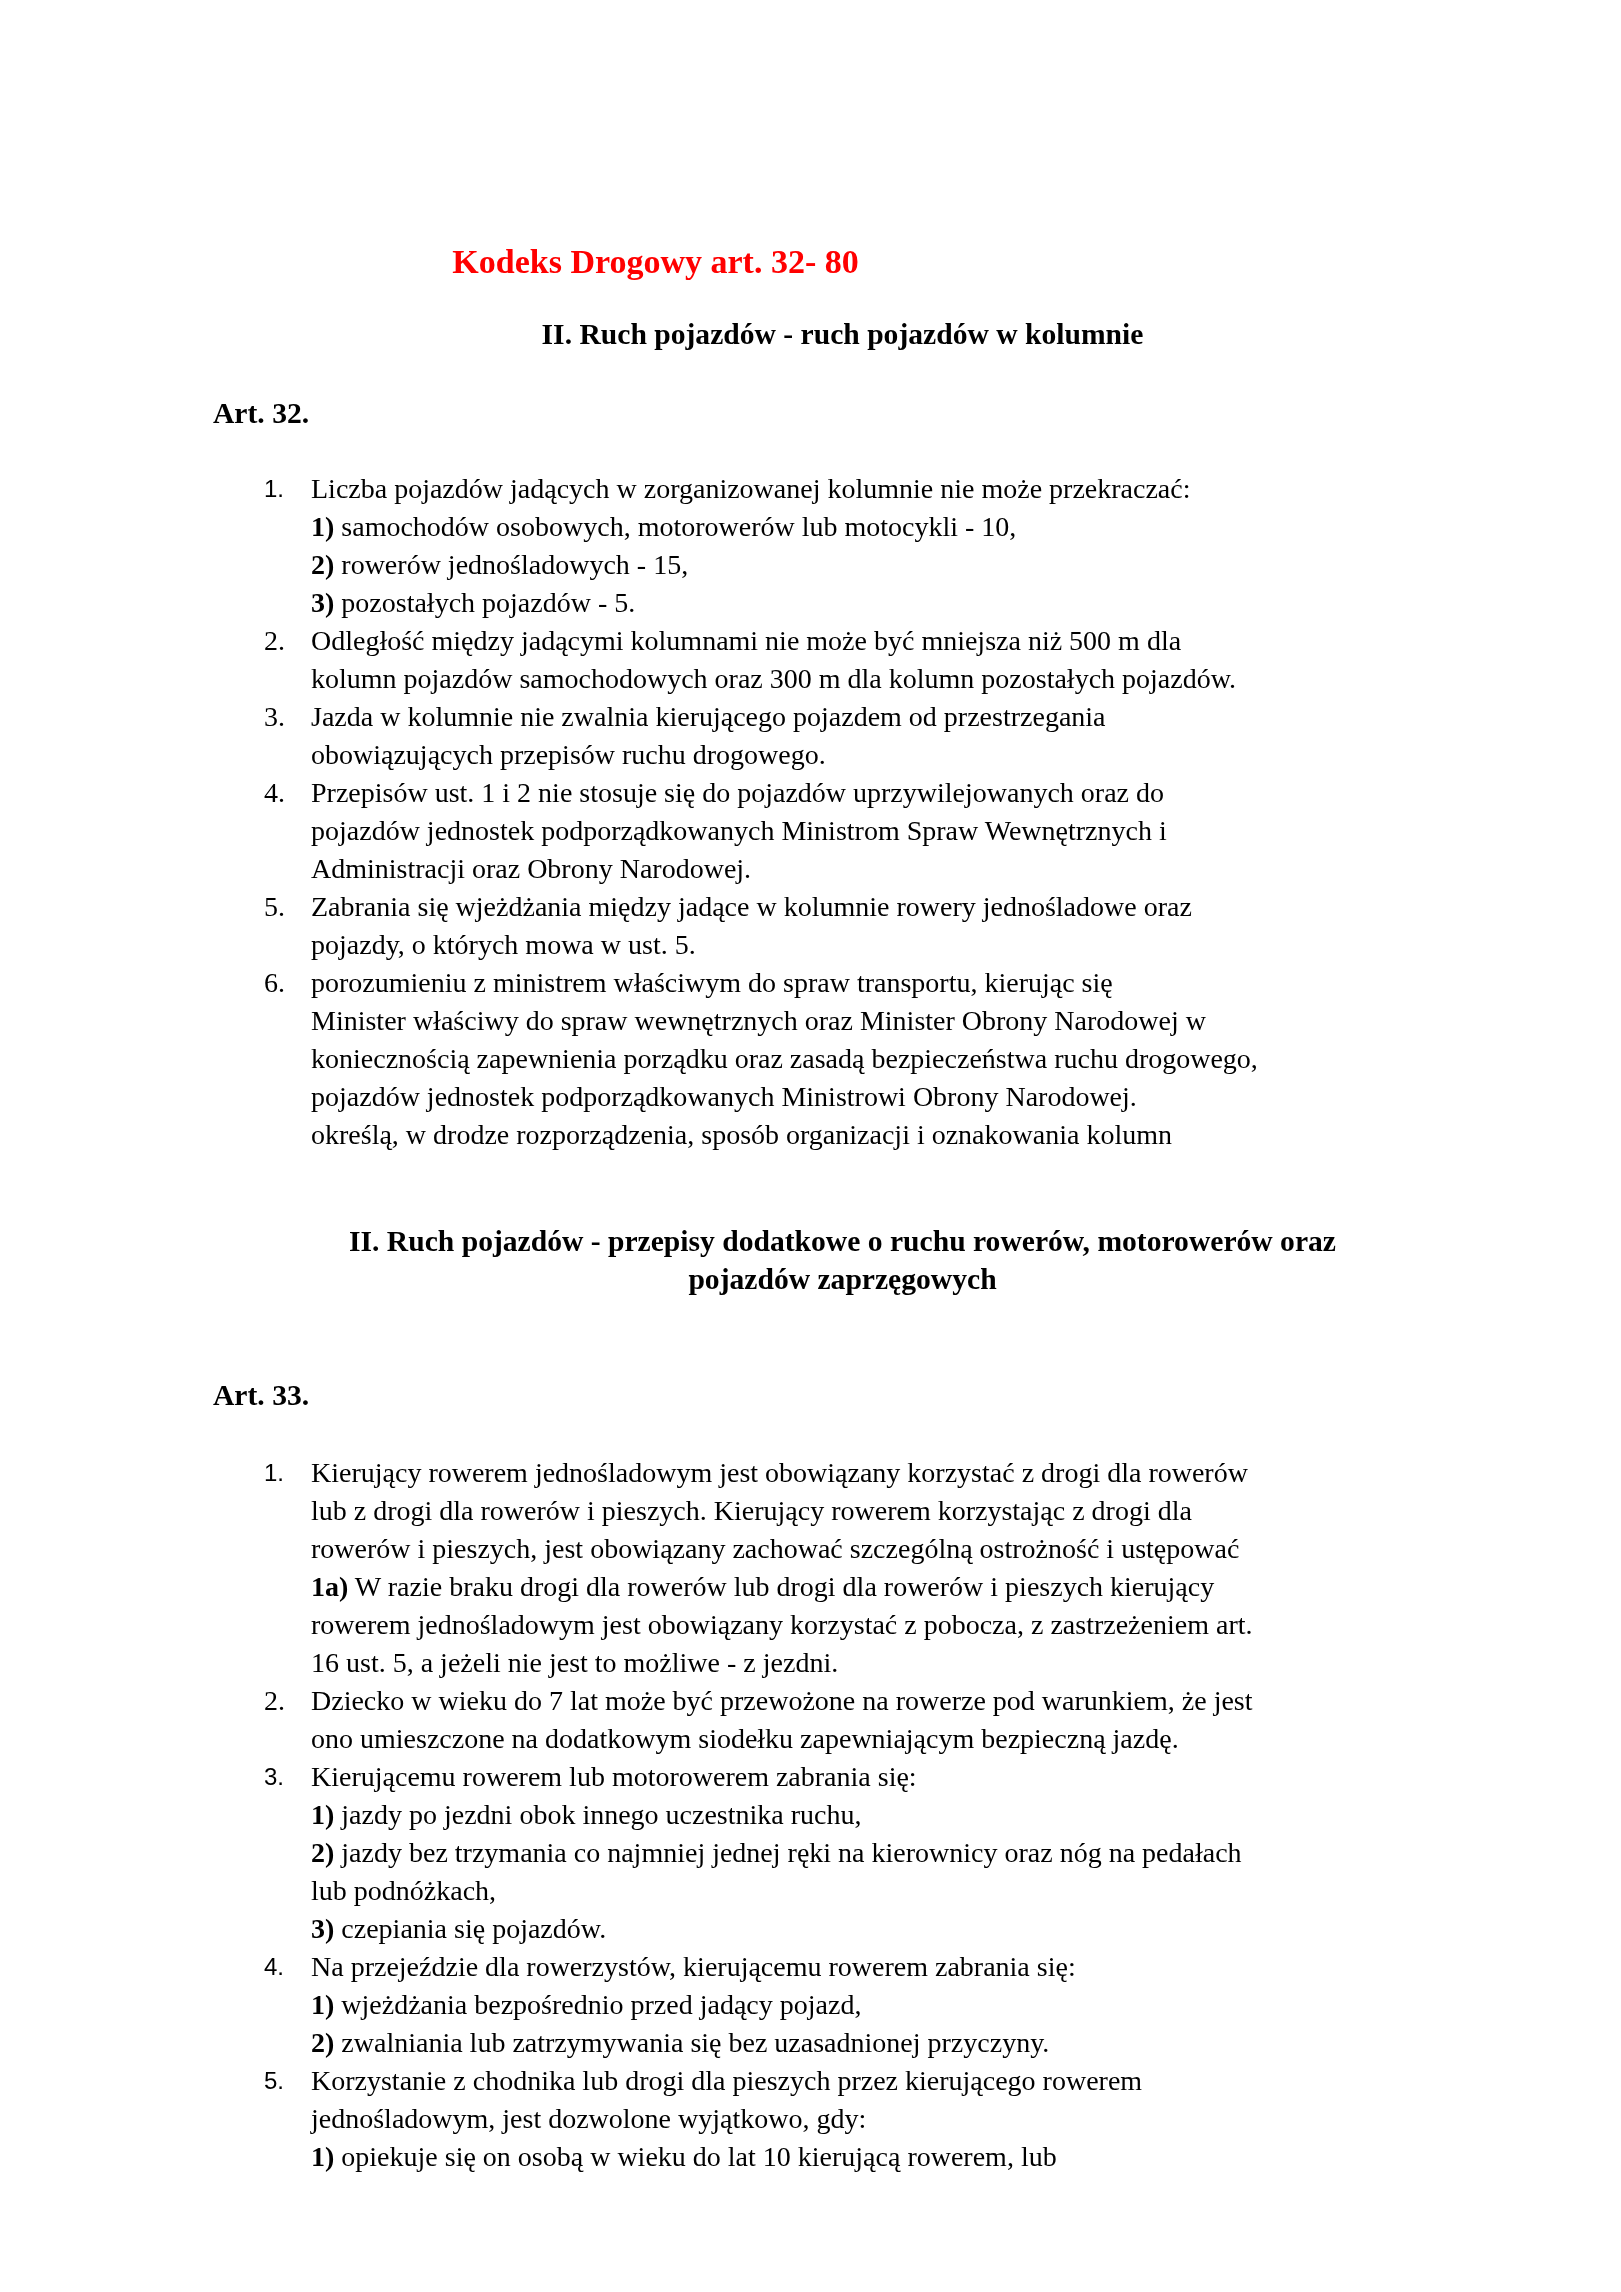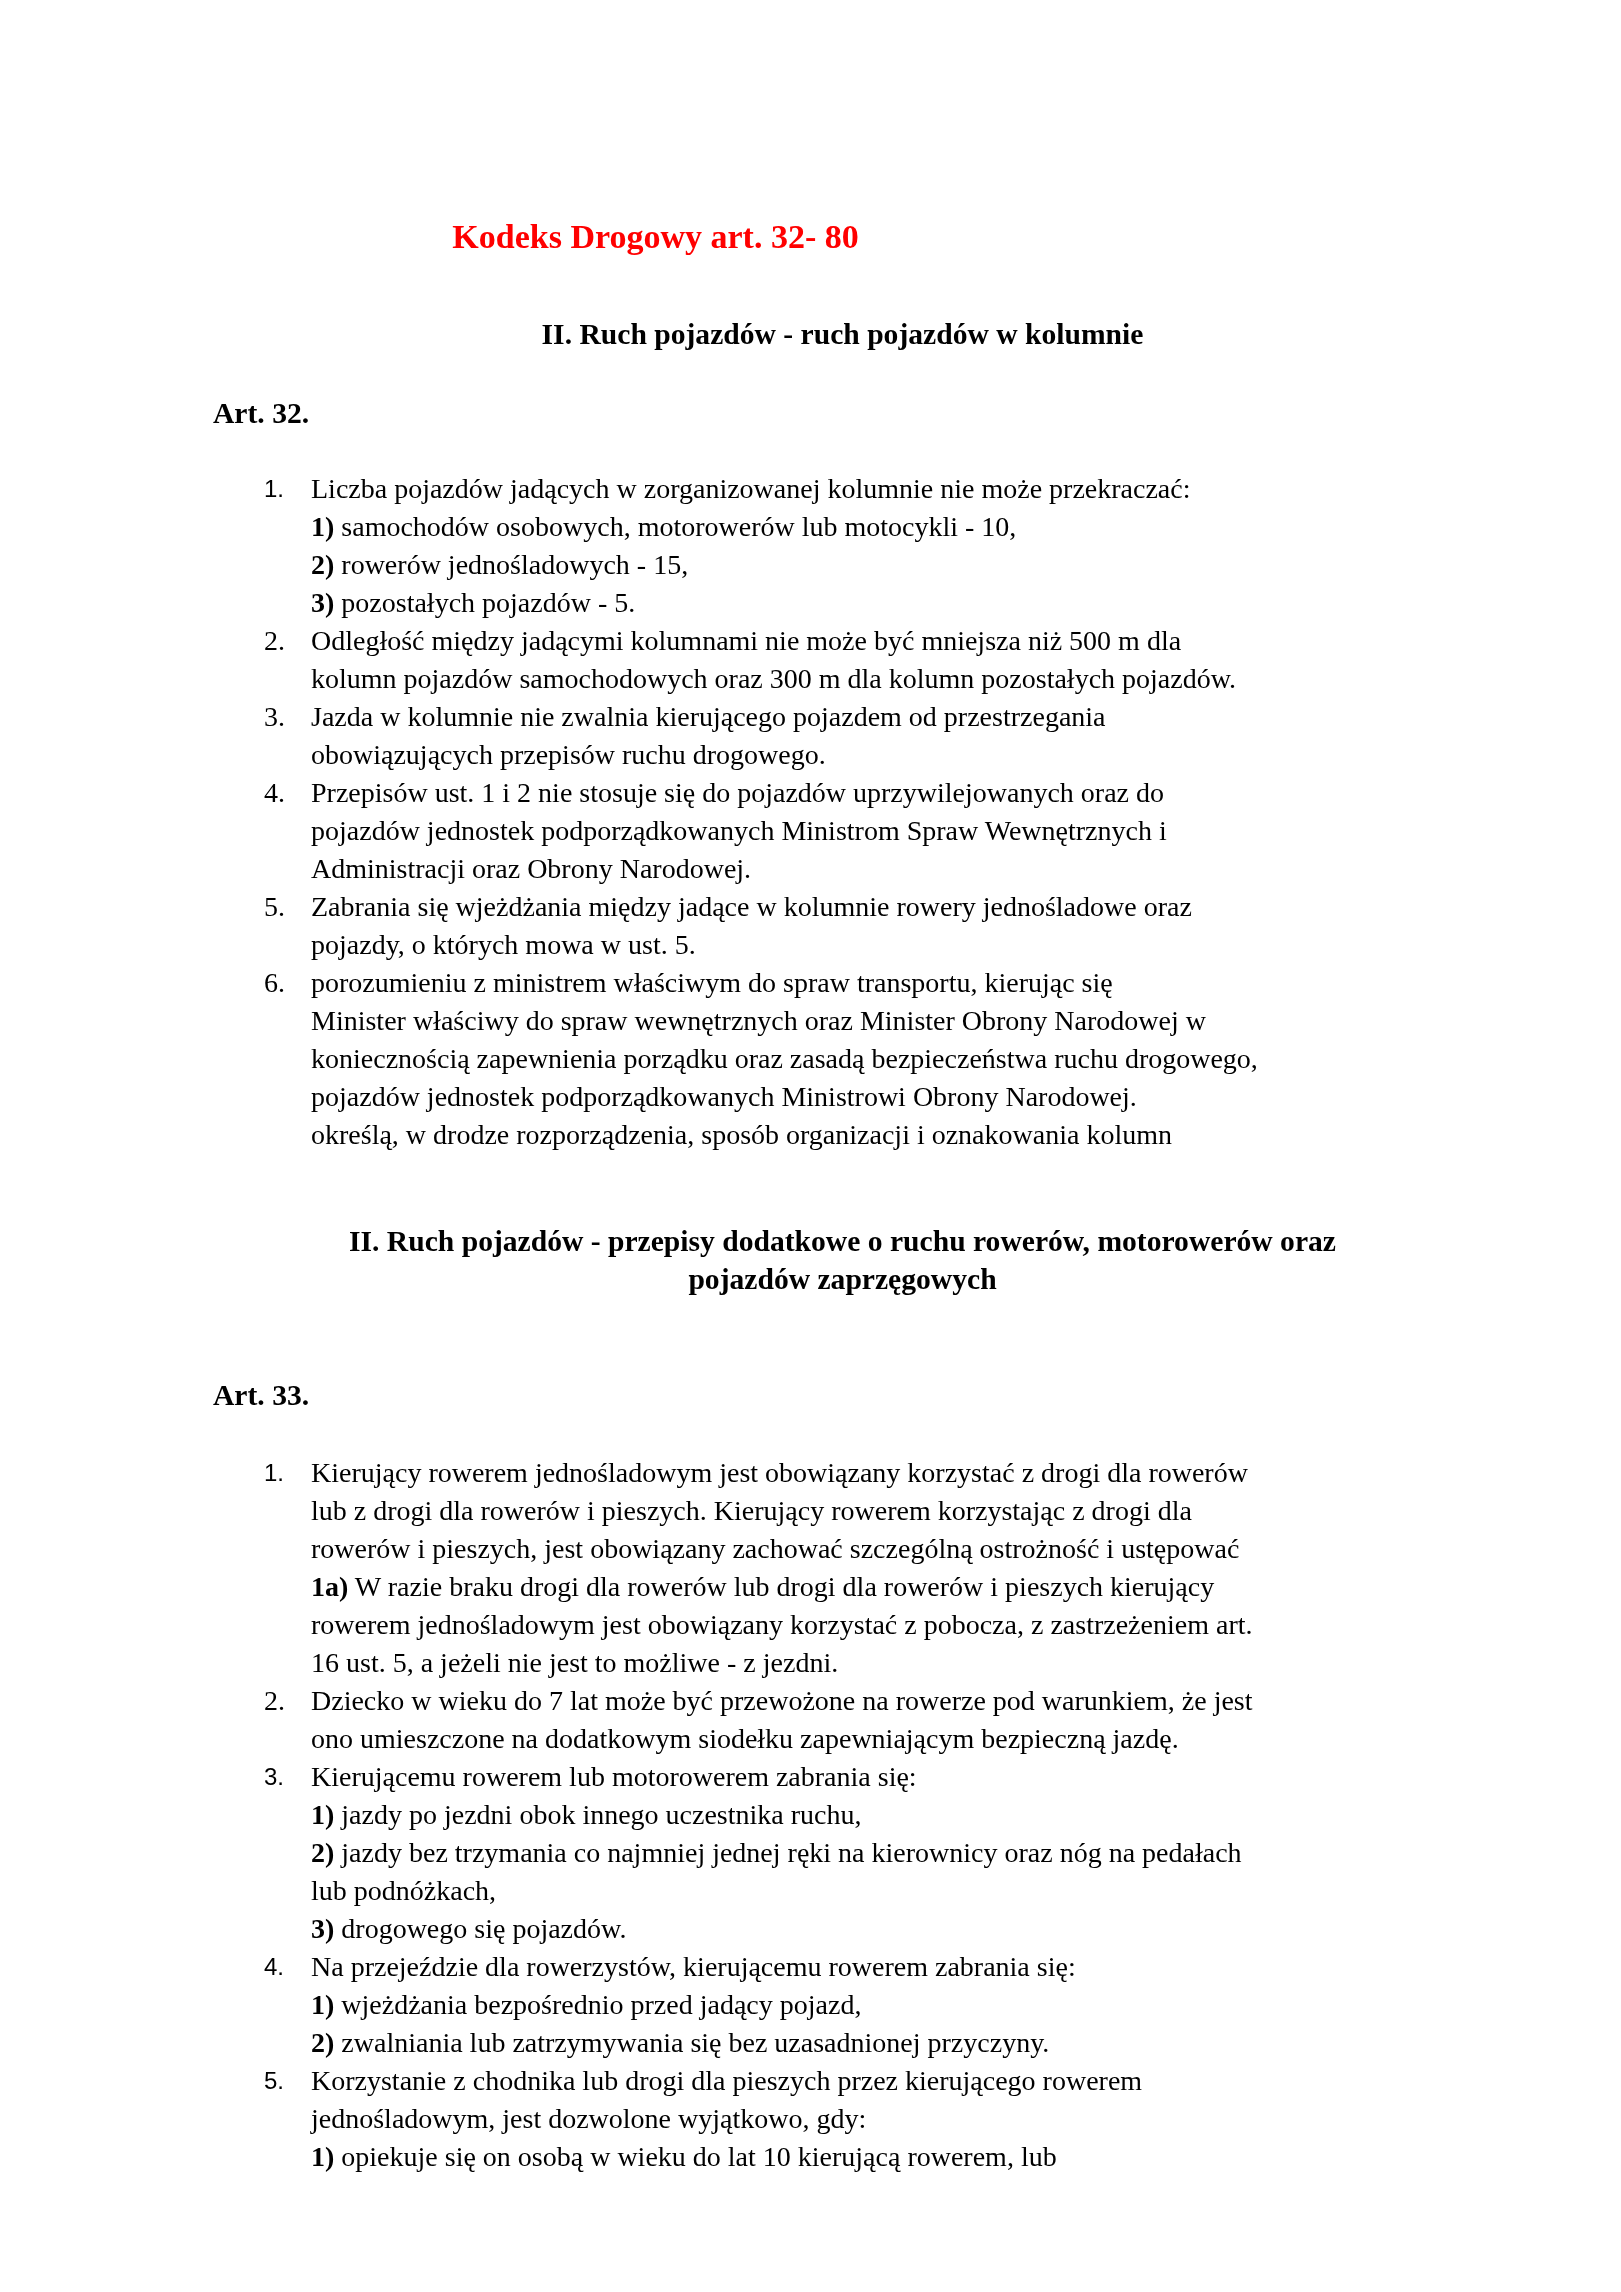--- a/index.html
+++ b/index.html
@@ -3,21 +3,21 @@
 <meta charset="utf-8">
 <style>
   html, body { margin: 0; padding: 0; background: #ffffff; }
   body {
     width: 1621px; height: 2293px; position: relative; overflow: hidden;
     font-family: "Liberation Serif", "DejaVu Serif", serif;
     color: #000000;
   }
   .page { position: absolute; left: 0; top: 0; width: 1621px; height: 2293px; }
   .title {
-    position: absolute; left: 0; width: 1311px; top: 215px;
+    position: absolute; left: 0; width: 1311px; top: 240px;
     text-align: center; color: #ff0000; font-weight: bold; font-size: 34px; line-height: 43px;
   }
   .section-heading {
     position: absolute; font-weight: bold; font-size: 29.6px; line-height: 38px; text-align: center; padding-left: 32px;
   }
   .sh1 { left: 0; width: 1621px; top: 315px; }
   .sh2 { left: 215px; width: 1191px; top: 1222px; }
   .art-label {
     position: absolute; left: 213px; font-weight: bold; font-size: 29.6px; line-height: 38px;
   }
@@ -103,21 +103,21 @@
       <span class="marker">2.</span>
       <span class="line">Dziecko w wieku do 7 lat może być przewożone na rowerze pod warunkiem, że jest</span>
       <span class="line">ono umieszczone na dodatkowym siodełku zapewniającym bezpieczną jazdę.</span>
     </div>
     <div class="item">
       <span class="marker sans">3.</span>
       <span class="line">Kierującemu rowerem lub motorowerem zabrania się:</span>
       <span class="line sub"><b>1)</b> <span>jazdy po jezdni obok innego uczestnika ruchu,</span></span>
       <span class="line sub"><b>2)</b> <span>jazdy bez trzymania co najmniej jednej ręki na kierownicy oraz nóg na pedałach</span></span>
       <span class="line">lub podnóżkach,</span>
-      <span class="line sub"><b>3)</b> <span>drogowego się pojazdów.</span></span>
+      <span class="line sub"><b>3)</b> <span>czepiania się pojazdów.</span></span>
     </div>
     <div class="item">
       <span class="marker sans">4.</span>
       <span class="line">Na przejeździe dla rowerzystów, kierującemu rowerem zabrania się:</span>
       <span class="line sub"><b>1)</b> <span>wjeżdżania bezpośrednio przed jadący pojazd,</span></span>
       <span class="line sub"><b>2)</b> <span>zwalniania lub zatrzymywania się bez uzasadnionej przyczyny.</span></span>
     </div>
     <div class="item">
       <span class="marker sans">5.</span>
       <span class="line">Korzystanie z chodnika lub drogi dla pieszych przez kierującego rowerem</span>

